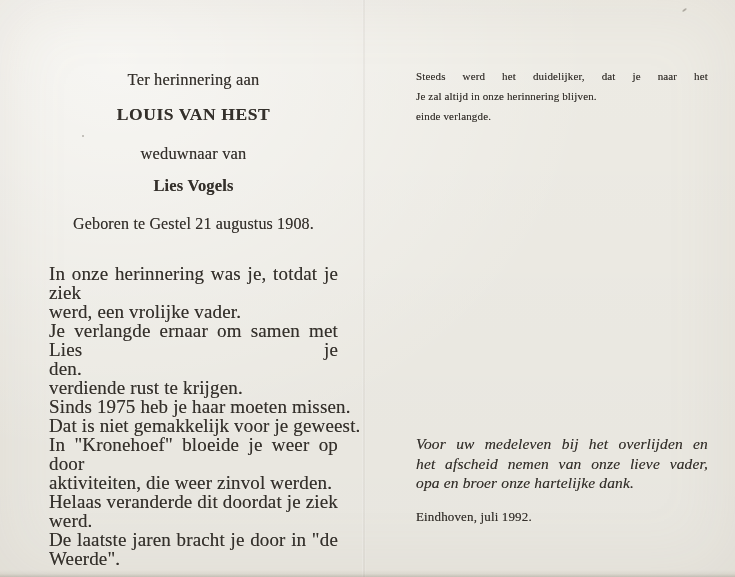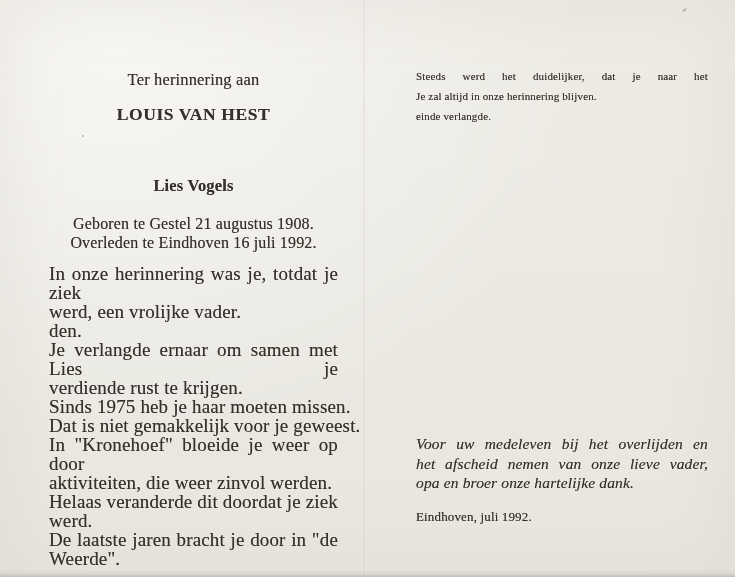--- a/index.html
+++ b/index.html
@@ -111,29 +111,29 @@
   .speck-a { left: 682px; top: 9px;  width: 5px; height: 2px; transform: rotate(-35deg); }
   .speck-b { left: 82px;  top: 135px; width: 2px; height: 2px; }
 </style>
 </head>
 <body>
 
 <div class="card">
 
   <div class="txt hdr hdr-intro">Ter herinnering aan</div>
   <div class="txt hdr hdr-name">LOUIS VAN HEST</div>
+  <div class="txt hdr hdr-relation">weduwnaar van</div>
   <div class="txt hdr hdr-spouse">Lies Vogels</div>
   <div class="txt hdr hdr-born">Geboren te Gestel 21 augustus 1908.</div>
-  <div class="txt hdr hdr-died">Overleden te Eindhoven 16 juli 1992.</div>
 
   <div class="txt body-block">
     <div class="bline full">In onze herinnering was je, totdat je ziek</div>
     <div class="bline">werd, een vrolijke vader.</div>
+    <div class="bline full">Je verlangde ernaar om samen met Lies je</div>
     <div class="bline">den.</div>
-    <div class="bline full">Je verlangde ernaar om samen met Lies je</div>
     <div class="bline">verdiende rust te krijgen.</div>
     <div class="bline">Sinds 1975 heb je haar moeten missen.</div>
     <div class="bline">Dat is niet gemakkelijk voor je geweest.</div>
     <div class="bline full">In "Kronehoef" bloeide je weer op door</div>
     <div class="bline">aktiviteiten, die weer zinvol werden.</div>
     <div class="bline full">Helaas veranderde dit doordat je ziek</div>
     <div class="bline">werd.</div>
     <div class="bline full">De laatste jaren bracht je door in "de</div>
     <div class="bline">Weerde".</div>
   </div>

